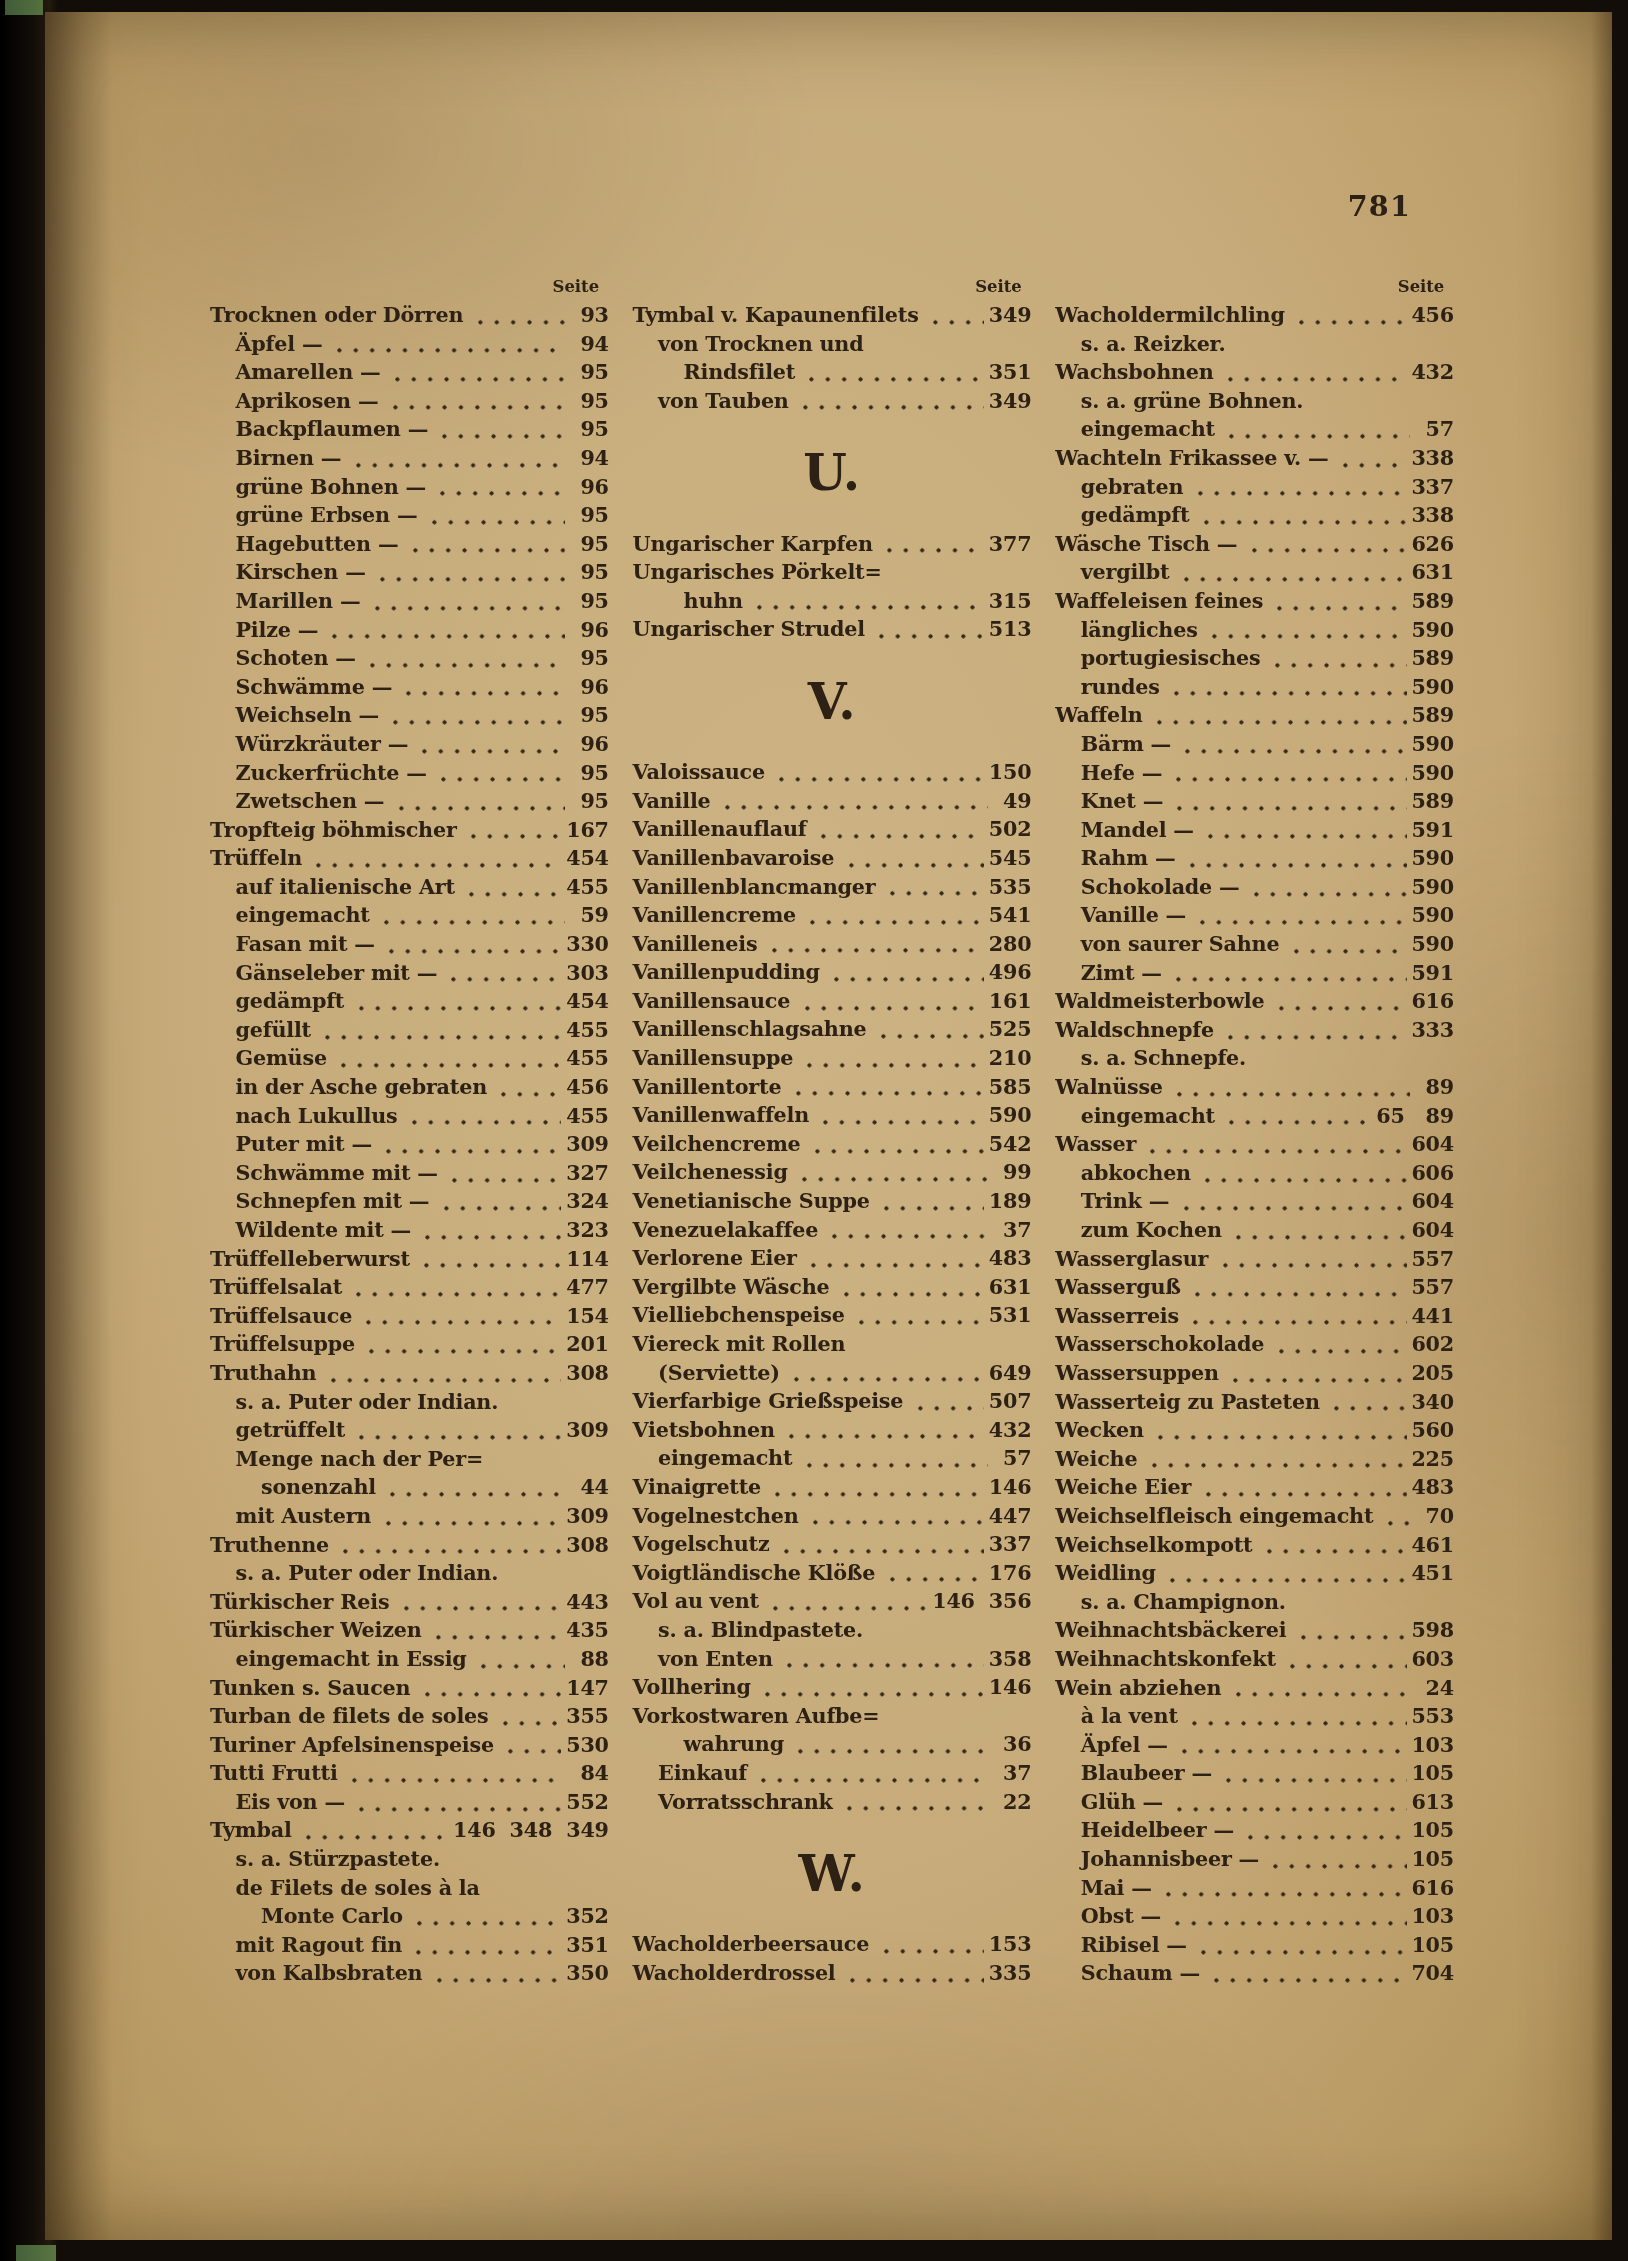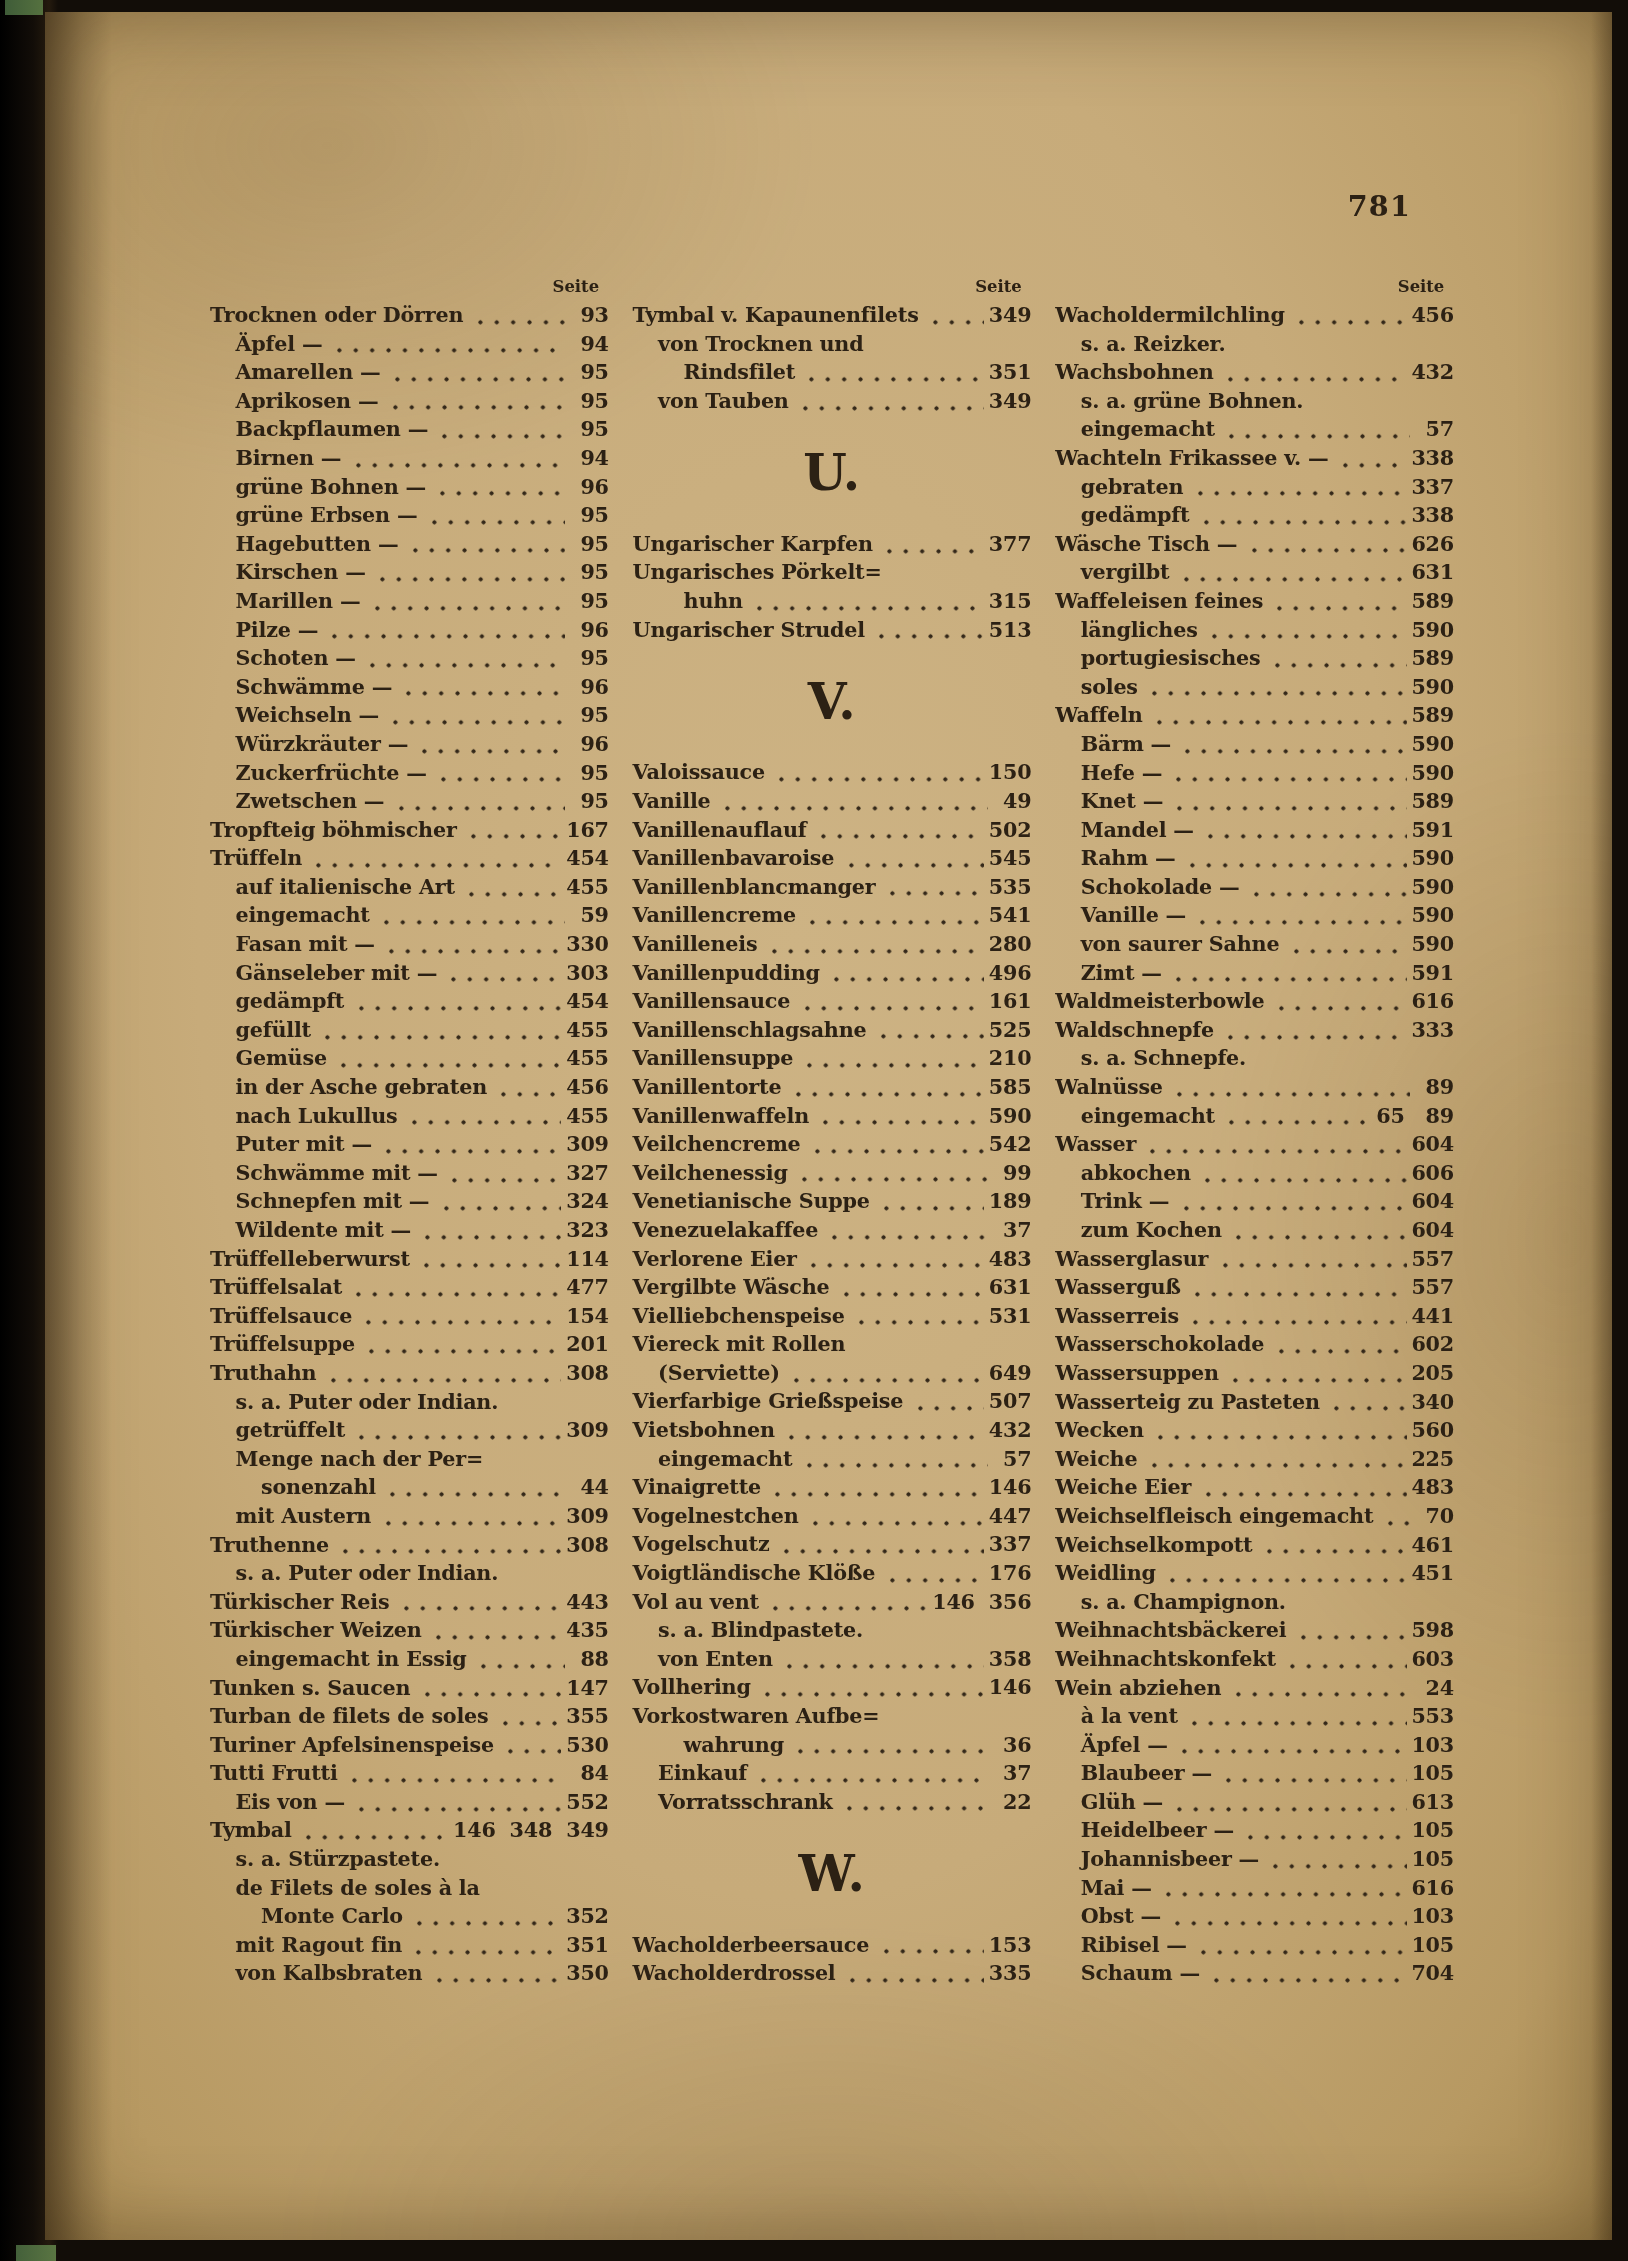--- a/index.html
+++ b/index.html
@@ -55,21 +55,21 @@
     font-size: 28.6px;
     font-weight: 600;
     letter-spacing: 1.2px;
   }
   .text-block {
     position: absolute;
     left: 165px;
     top: 260px;
     right: 158px;
     display: flex;
-    align-items: center;
+    align-items: flex-start;
   }
   .column {
     flex: 1 1 0;
     min-width: 0;
     padding: 0 11px;
   }
   .column:first-child { padding-left: 0; }
   .column:last-child  { padding-right: 0; }
   .divider {
     width: 1.8px;
@@ -715,21 +715,21 @@
               <span class="label">längliches</span>
               <span class="leader"></span>
               <span class="page">590</span>
             </div>
             <div class="row indent-1">
               <span class="label">portugiesisches</span>
               <span class="leader"></span>
               <span class="page">589</span>
             </div>
             <div class="row indent-1">
-              <span class="label">soles</span>
+              <span class="label">rundes</span>
               <span class="leader"></span>
               <span class="page">590</span>
             </div>
             <div class="row indent-0">
               <span class="label">Waffeln</span>
               <span class="leader"></span>
               <span class="page">589</span>
             </div>
             <div class="row indent-1">
               <span class="label">Bärm —</span>

